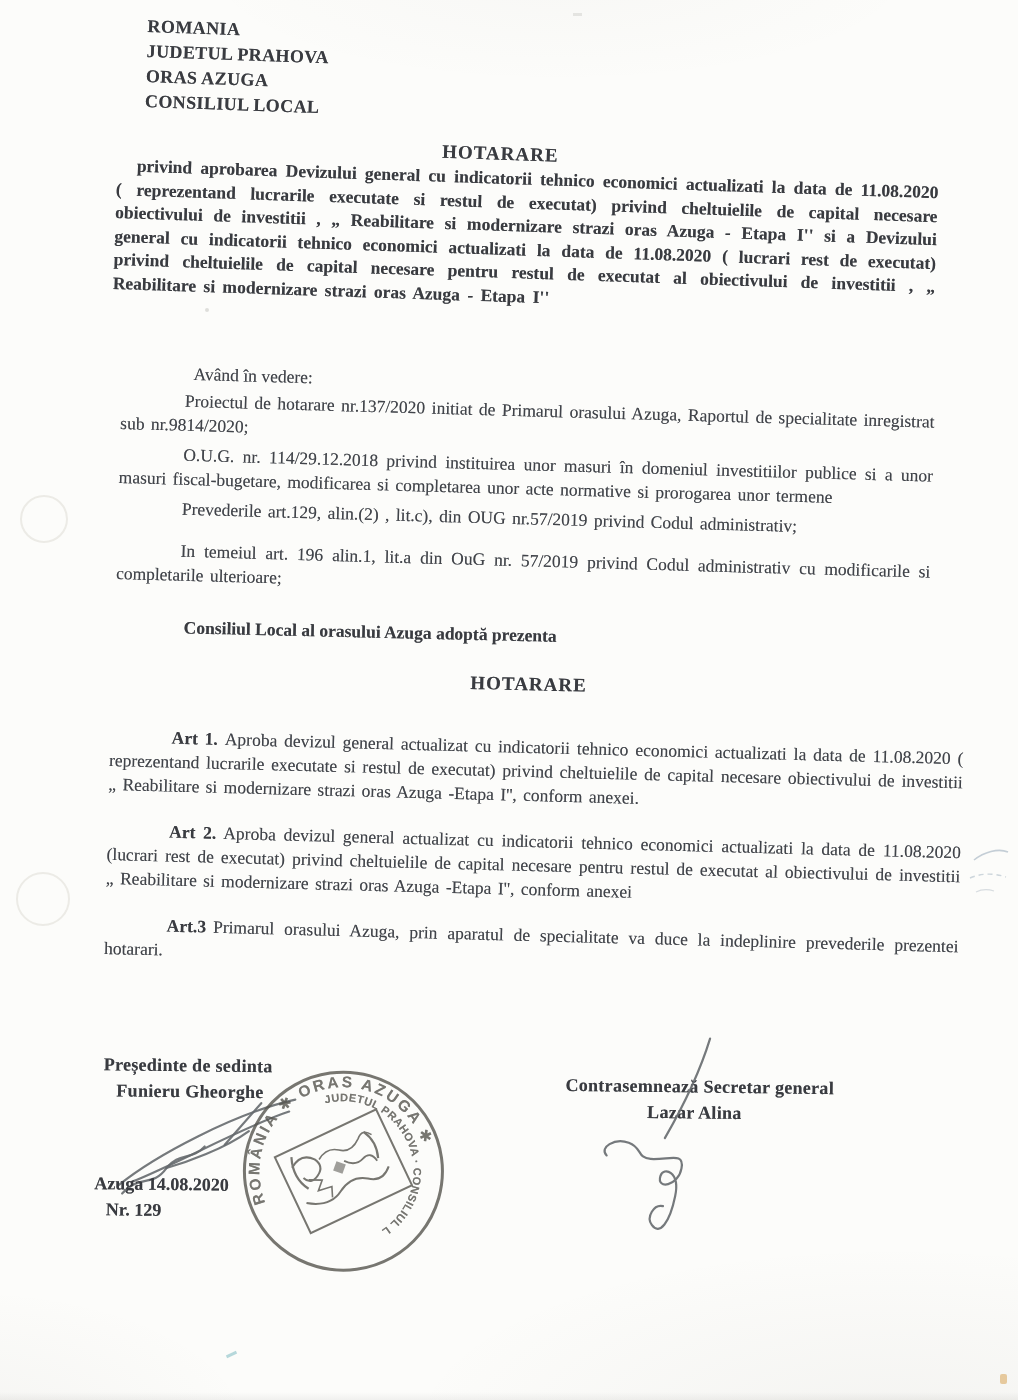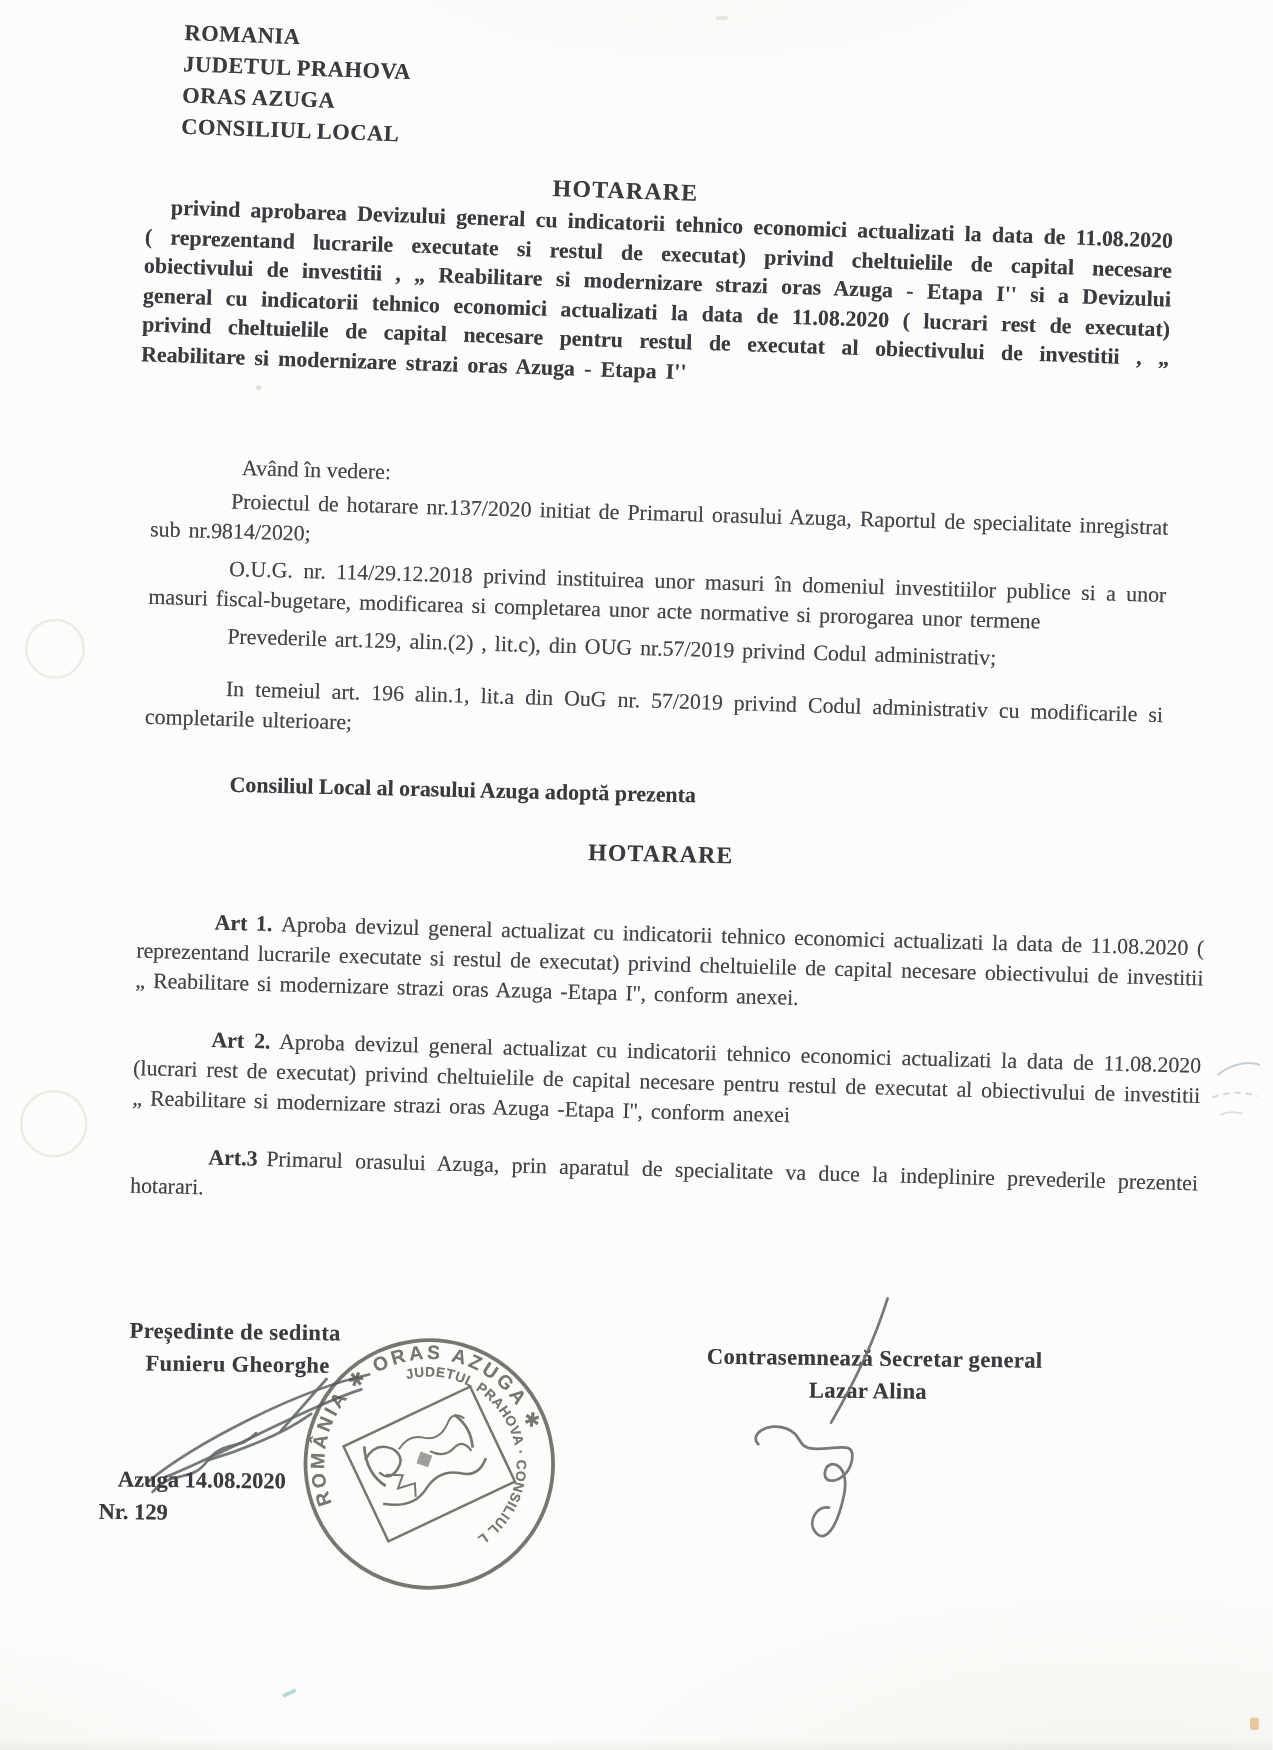--- a/index.html
+++ b/index.html
@@ -44,21 +44,21 @@
   .art-label{font-weight:bold;color:#393b40;margin-right:7px;}
 
   
   .sig-zone{left:0;top:1040px;width:1018px;height:330px;transform:rotate(.7deg);}
   .sig-zone .abs{font-size:18px;}
   .president-role{left:104px;top:13px;letter-spacing:.3px;}
   .president-name{left:117px;top:39px;letter-spacing:.3px;}
   .secretary-role{left:566px;top:28px;letter-spacing:.3px;}
   .secretary-name{left:648px;top:54px;letter-spacing:.3px;}
   .place-date{left:96px;top:132px;font-size:18.5px;}
-  .doc-number{left:81px;top:158px;font-size:18.5px;}
+  .doc-number{left:108px;top:158px;font-size:18.5px;}
 
   .sig-left{left:108px;top:48px;width:200px;height:110px;}
   .sig-right{left:592px;top:-12px;width:140px;height:215px;}
   .sig-stroke{stroke:#666a6e;stroke-width:2.2;fill:none;stroke-linecap:round;opacity:.9;}
 
   .stamp{left:240px;top:22px;width:210px;height:210px;}
   .stamp-ink{stroke:#55544e;fill:none;}
   .stamp text{font-family:"Liberation Sans","DejaVu Sans",sans-serif;}
 
   

